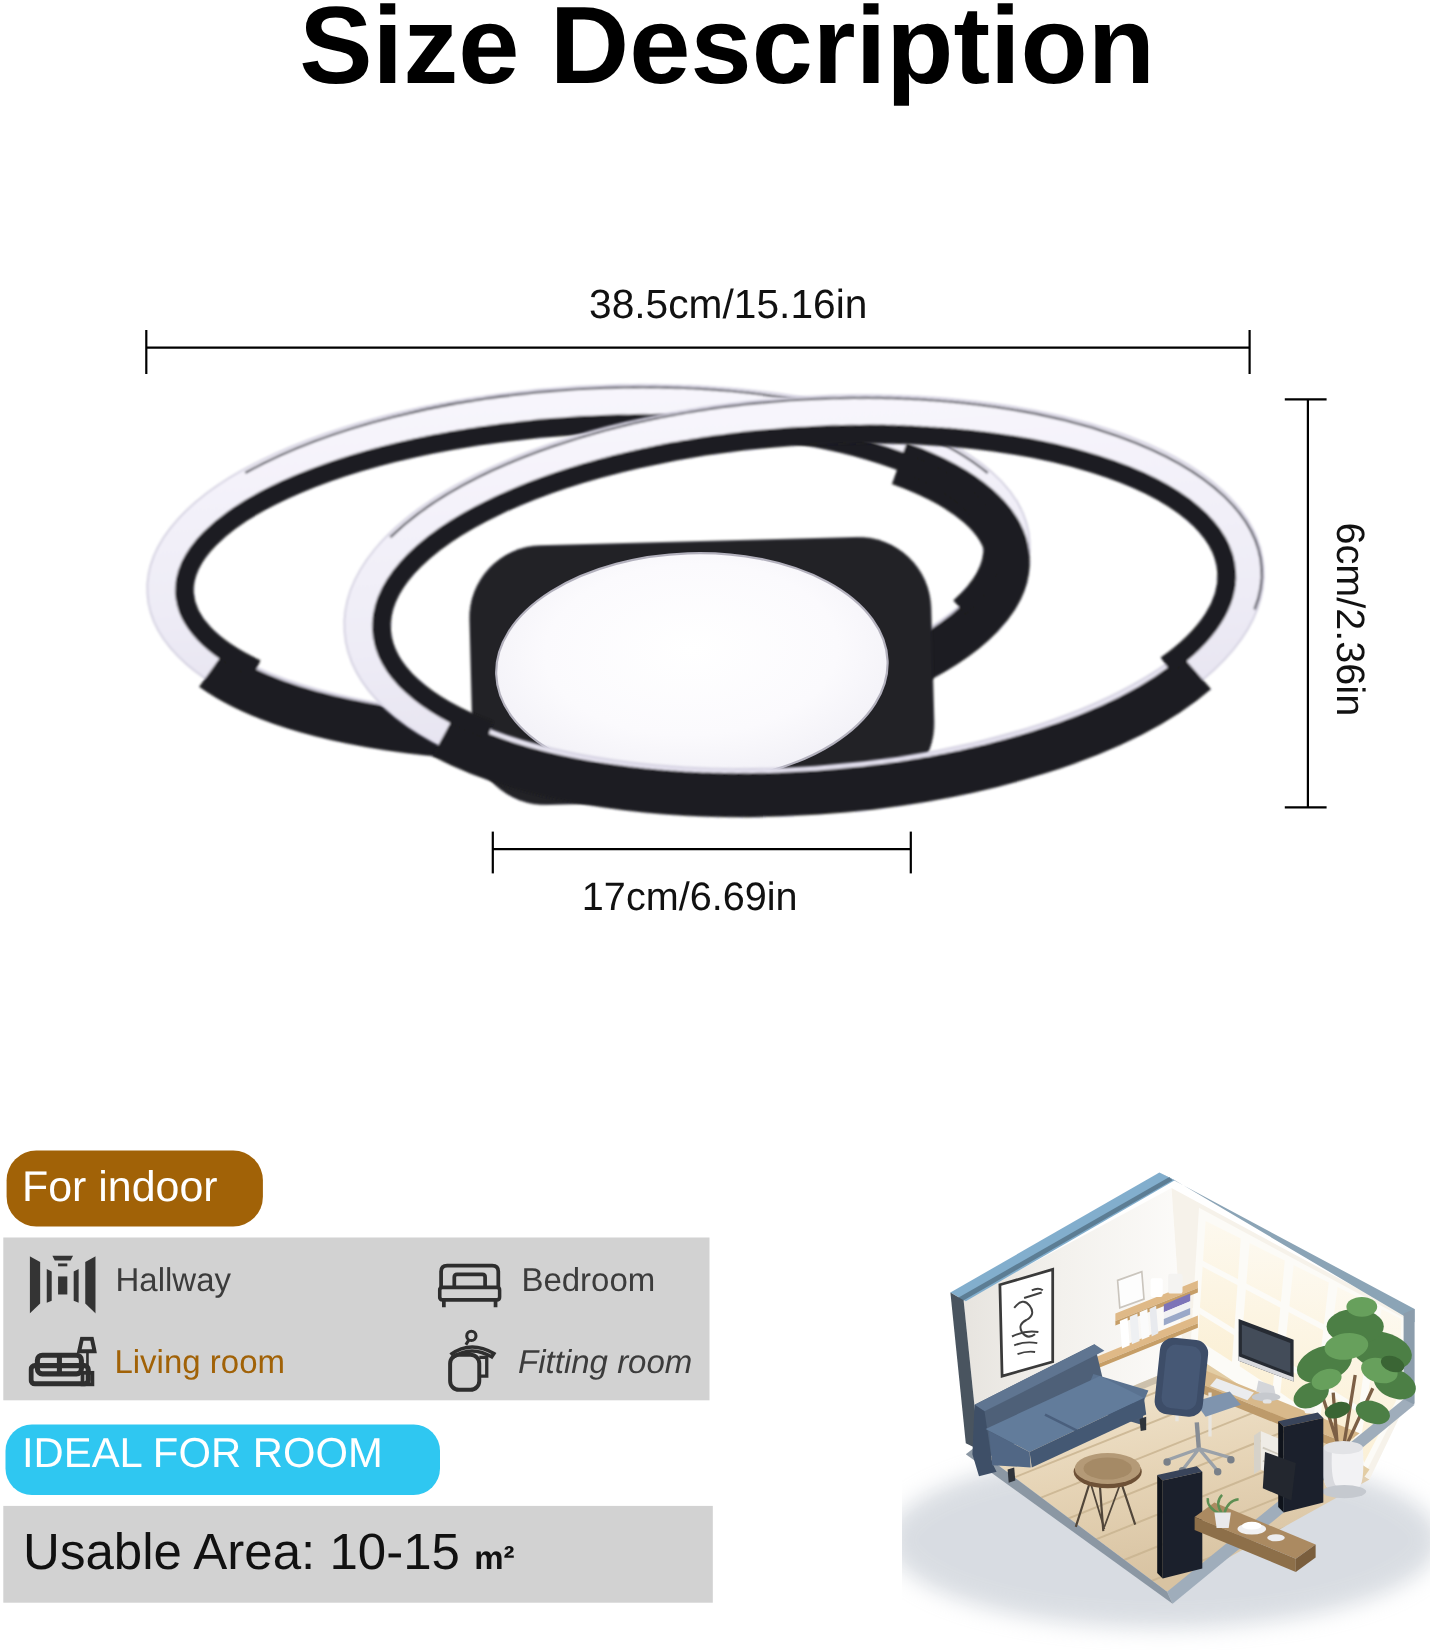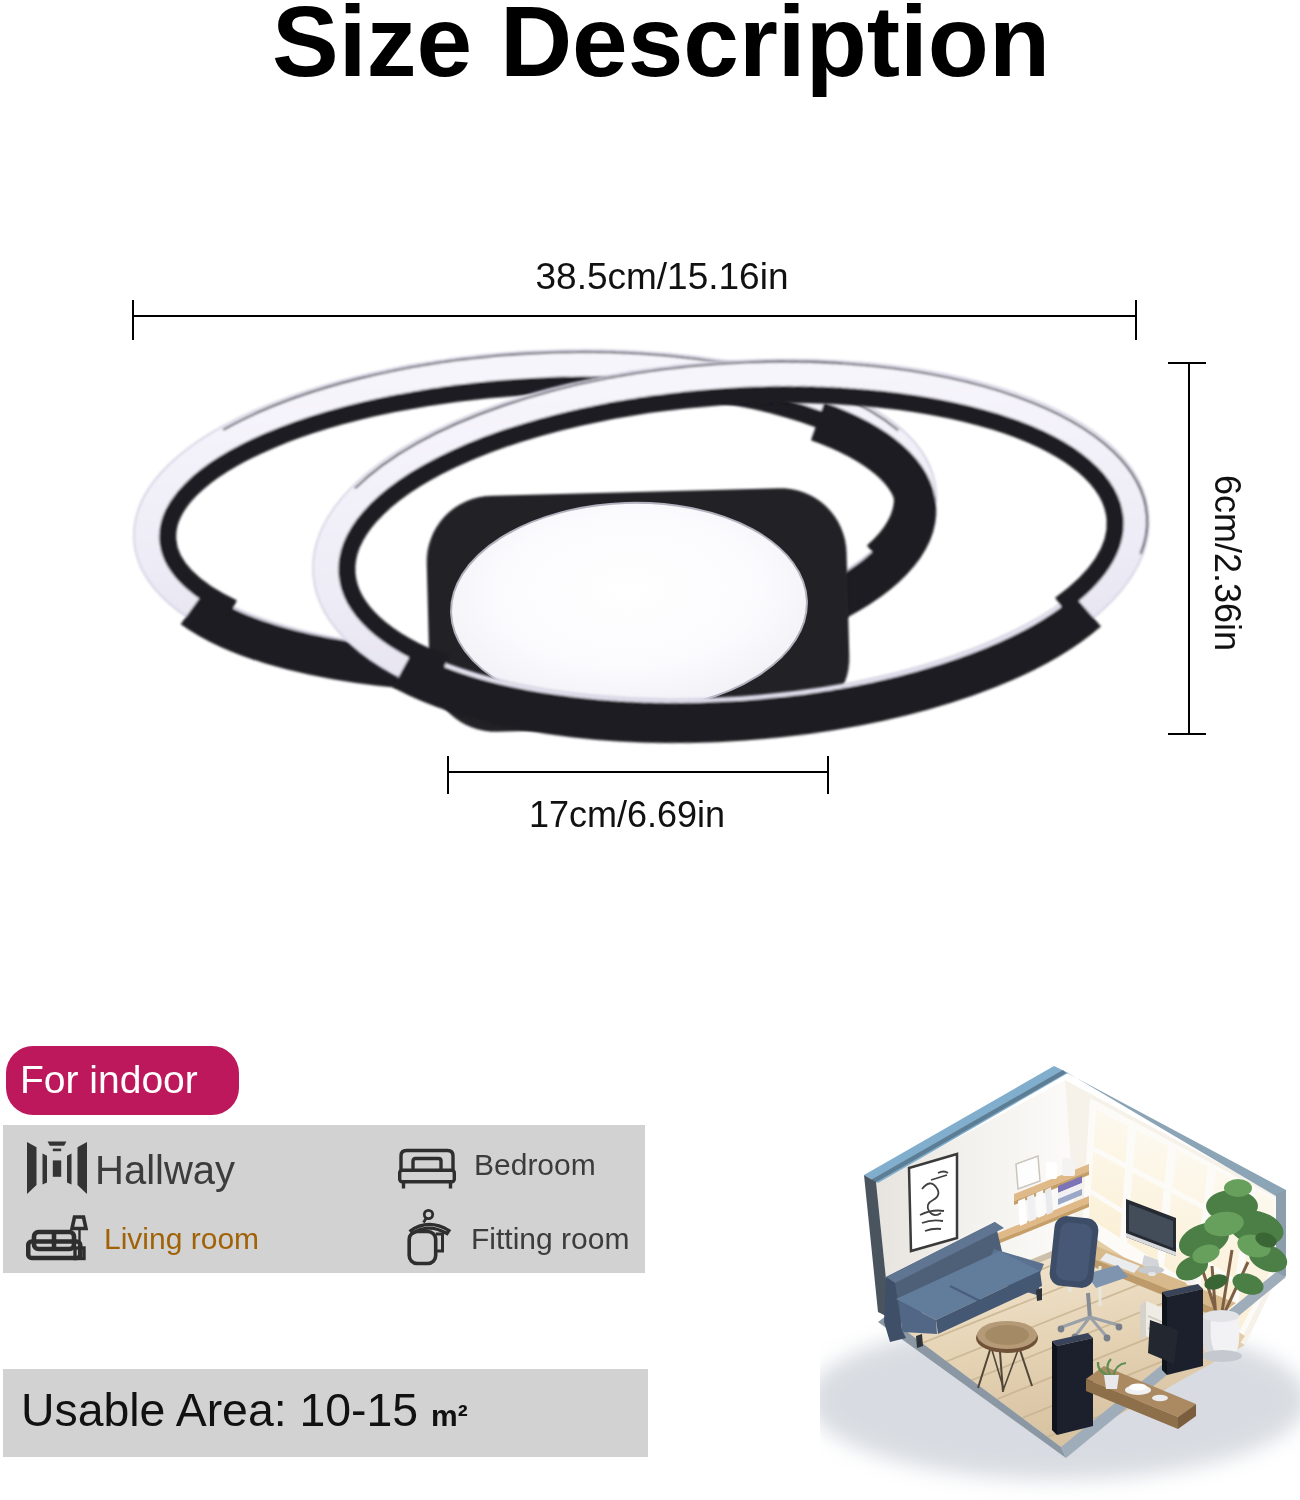--- a/index.html
+++ b/index.html
@@ -69,37 +69,37 @@
 
 <g stroke="#000" stroke-width="2" fill="none">
 <line x1="448" y1="772" x2="828" y2="772"></line>
 <line x1="448" y1="756" x2="448" y2="794"></line>
 <line x1="828" y1="756" x2="828" y2="794"></line>
 </g>
 
 <text x="627" y="827" font-size="36" text-anchor="middle" fill="#111">17cm/6.69in</text>
 </svg>
 
-<div class="abs" style="left:6px;top:1046px;width:233px;height:69px;background:#be185d;border-radius:27px;color:#fff;font-size:39px;line-height:67px;padding-left:14px;box-sizing:border-box;">For indoor</div>
+<div class="abs" style="left:6px;top:1046px;width:233px;height:69px;background:#a16207;border-radius:27px;color:#fff;font-size:39px;line-height:67px;padding-left:14px;box-sizing:border-box;">For indoor</div>
 
 <div class="abs" style="left:3px;top:1125px;width:642px;height:148px;background:#d2d2d2;"></div>
 
 <svg class="abs" style="left:27px;top:1141px;" width="60" height="54" viewBox="0 0 60 54">
 <g fill="#343434">
 <polygon points="0,1 9.5,6.2 9.5,44 0,53"></polygon>
 <polygon points="60,1 50.5,6.2 50.5,44 60,53"></polygon>
 <polygon points="15.5,12.6 20,14.8 20,41.6 15.5,43.4"></polygon>
 <polygon points="44.5,12.6 40,14.8 40,41.6 44.5,43.4"></polygon>
 <rect x="25.8" y="19.4" width="8.4" height="16.4"></rect>
 <polygon points="20.6,0.6 39.4,0.6 37.2,4.8 22.8,4.8"></polygon>
 <rect x="25.8" y="7.6" width="8.4" height="2.6"></rect>
 </g>
 </svg>
 
-<div class="abs" style="left:95px;top:1150px;font-size:40px;color:#3c3c3c;line-height:1;">Hallway</div>
+<div class="abs" style="left:105px;top:1150px;font-size:30px;color:#3c3c3c;line-height:1;">Hallway</div>
 
 <svg class="abs" style="left:398px;top:1147px;" width="58" height="43" viewBox="0 0 58 43">
 <g fill="none" stroke="#2e2e2e" stroke-width="3.4">
 <path d="M3,23 L3,9 Q3,3.5 8.5,3.5 L49.5,3.5 Q55,3.5 55,9 L55,23"></path>
 <path d="M15,22 L15,14 Q15,11.5 17.5,11.5 L40.5,11.5 Q43,11.5 43,14 L43,22"></path>
 <rect x="1.7" y="23.3" width="54.6" height="11.4" rx="2.5"></rect>
 <path d="M5.5,35 L5.5,41.5 M52.5,35 L52.5,41.5"></path>
 </g>
 </svg>
 
@@ -121,22 +121,23 @@
 <svg class="abs" style="left:406px;top:1208px;" width="46" height="58" viewBox="0 0 46 58">
 <g fill="none" stroke="#2e2e2e">
 <circle cx="22.5" cy="6.5" r="4.2" stroke-width="2.8"></circle>
 <path d="M20,10.5 L17.5,14.5" stroke-width="2.8"></path>
 <path d="M3.5,23.5 Q22,10 43,22.5 L41,25.5 Q22,14.5 5.8,26" stroke-width="3.2"></path>
 <rect x="3.2" y="23.5" width="26.5" height="32" rx="8" stroke-width="3.6"></rect>
 <path d="M29.7,26 L36.5,26 L36.5,43 L29.7,43" stroke-width="3"></path>
 </g>
 </svg>
 
-<div class="abs" style="left:471px;top:1224px;font-size:30px;color:#3c3c3c;line-height:1;">Fitting room</div>
-
+<div class="abs" style="left:471px;top:1224px;font-size:30px;color:#3c3c3c;line-height:1;font-style:italic;">Fitting room</div>
+
+<div class="abs" style="left:5px;top:1295px;width:395px;height:64px;background:#2fc7f1;border-radius:24px;color:#fff;font-size:38px;line-height:54px;padding-left:15px;box-sizing:border-box;">IDEAL FOR ROOM</div>
 
 <div class="abs" style="left:3px;top:1369px;width:645px;height:88px;background:#d2d2d2;"></div>
 
 <div class="abs" style="left:21px;top:1387px;font-size:46.4px;color:#111;line-height:1;">Usable Area: 10-15 <span style="font-size:30px;font-weight:bold;">m²</span></div>
 
 <svg class="abs" style="left:820px;top:1020px;" width="480" height="480" viewBox="820 1020 480 480">
 <defs>
 <filter id="soft" x="-40%" y="-40%" width="180%" height="180%">
           <feGaussianBlur stdDeviation="10"></feGaussianBlur>
         </filter>

